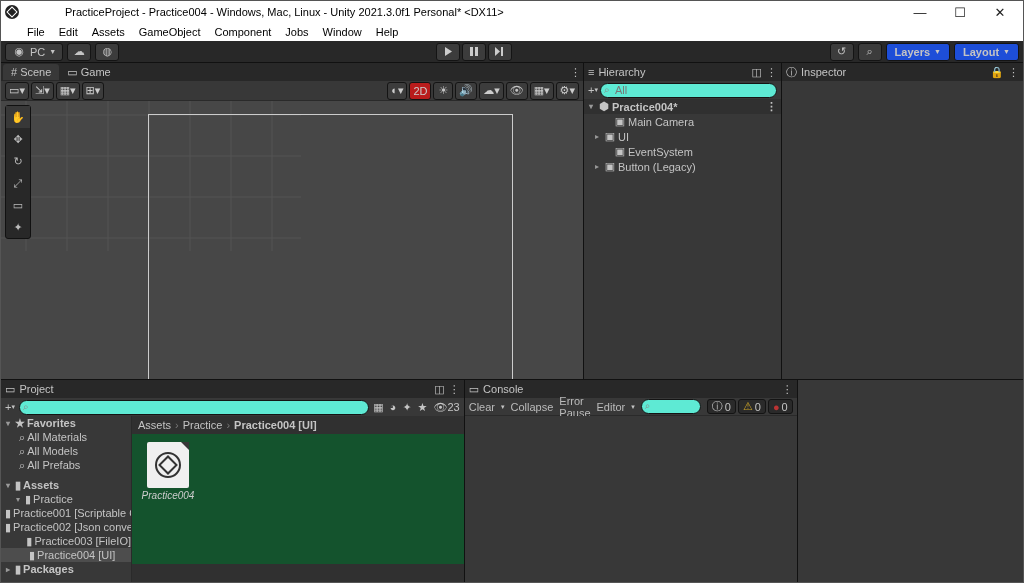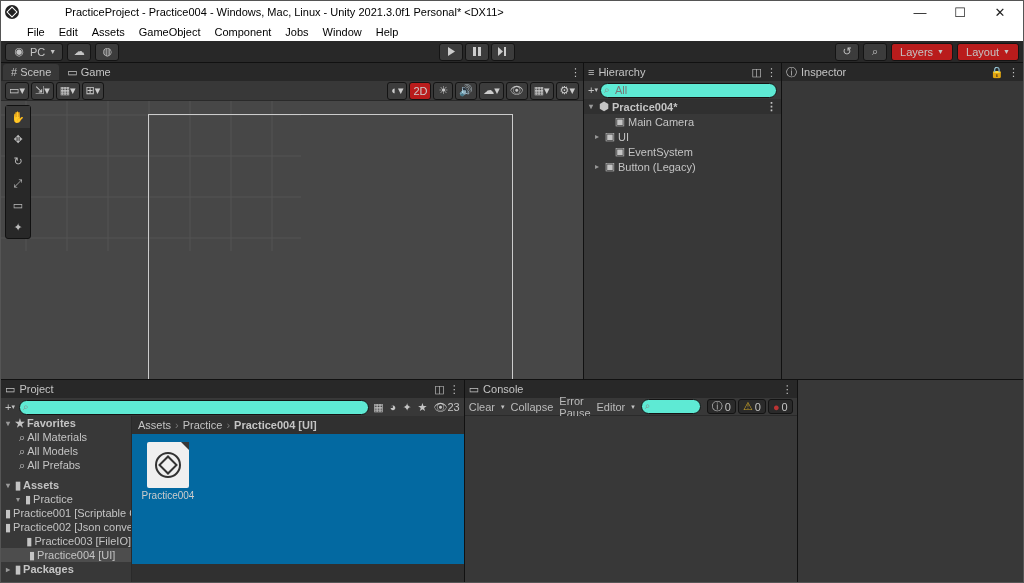--- a/index.html
+++ b/index.html
@@ -12,21 +12,21 @@
 .win-btns { display: flex; gap: 14px; margin-right:6px;}
 .win-btn { width: 26px; height: 18px; display:flex; align-items:center; justify-content:center; color:#222; font-size:13px;}
 .menubar { height: 18px; background: #fff; display: flex; align-items: center; padding: 0 20px; gap: 2px; }
 .menubar span { color: #000; padding: 0 6px; font-size:11px;}
 .toolbar { height: 22px; background: #282828; border-bottom: 1px solid #111; display: flex; align-items: center; padding: 0 4px; }
 .tb-left { display:flex; align-items:center; gap:4px;}
 .pc-btn { height:18px; background:#3c3c3c; border:1px solid #141414; border-radius:3px; display:flex; align-items:center; padding:0 6px; gap:4px;}
 .tb-center { flex:1; display:flex; justify-content:center; gap:2px;}
 .play-btn { width:24px; height:18px; background:#3c3c3c; border:1px solid #141414; border-radius:3px; display:flex; align-items:center; justify-content:center;}
 .tb-right { display:flex; align-items:center; gap:4px;}
-.lay-btn { height:18px; background:#b91c1c; border:1px solid #141414; border-radius:3px; padding:0 8px; display:flex; align-items:center; gap:4px;}
+.lay-btn { height:18px; background:#1d4ed8; border:1px solid #141414; border-radius:3px; padding:0 8px; display:flex; align-items:center; gap:4px;font-weight:bold;}
 .ic { width:14px;height:14px;display:inline-flex;align-items:center;justify-content:center;}
 
 .main { flex:1; display:flex; flex-direction:column; }
 
 .row-top { display:flex; height:316px; }
 .scene-area { width:583px; display:flex; flex-direction:column; border-right:1px solid #111;}
 .panel-tabs { height:18px; background:#282828; display:flex; align-items:flex-end; padding:0 2px;}
 .tab { padding:2px 8px; color:#999; display:flex; align-items:center; gap:3px; border-radius:3px 3px 0 0;}
 .tab.active { background:#383838; color:#ddd;}
 .scene-tb { height:20px; background:#383838; border-bottom:1px solid #2a2a2a; display:flex; align-items:center; padding:0 4px; gap:2px;}
@@ -61,21 +61,21 @@
 .inspector { flex:1; display:flex; flex-direction:column;}
 .inspector-body{flex:1; background:#383838;}
 
 .row-bottom { flex:1; display:flex; border-top:1px solid #111;}
 .project { width:498px; display:flex; flex-direction:column; border-right:1px solid #111;}
 .proj-body { flex:1; display:flex;}
 .proj-tree { width:131px; background:#383838; border-right:1px solid #2a2a2a; overflow:hidden;}
 .proj-main { flex:1; display:flex; flex-direction:column;}
 .breadcrumb { height:18px; background:#303030; display:flex; align-items:center; padding:0 6px; gap:4px; color:#bbb;}
 .crumb-sep{color:#777;}
-.proj-grid { flex:1; background:#0369a1; padding:8px;}
+.proj-grid { flex:1; background:#14532d; padding:8px;font-style:italic;}
 .asset-item { width:56px; display:flex; flex-direction:column; align-items:center; gap:2px;}
 .asset-icon { width:42px; height:46px; background:#f0f0f0; border-radius:2px; position:relative; display:flex; align-items:center; justify-content:center;}
 .asset-icon::before{content:""; position:absolute; top:0; right:0; border-style:solid; border-width:0 8px 8px 0; border-color:transparent #383838 transparent transparent;}
 .asset-glyph{width:26px;height:26px;border-radius:50%;border:2px solid #333; display:flex;align-items:center;justify-content:center;}
 .asset-glyph::before{content:""; width:10px;height:10px;border:2px solid #333; transform:rotate(45deg);}
 .asset-label { font-size:10px; color:#ccc; text-align:center;}
 .proj-foot { height:18px; background:#303030;}
 
 .console { flex:1; display:flex; flex-direction:column;}
 .console-tb { height:18px; background:#383838; display:flex; align-items:center; padding:0 4px; gap:6px; border-bottom:1px solid #2a2a2a;}

